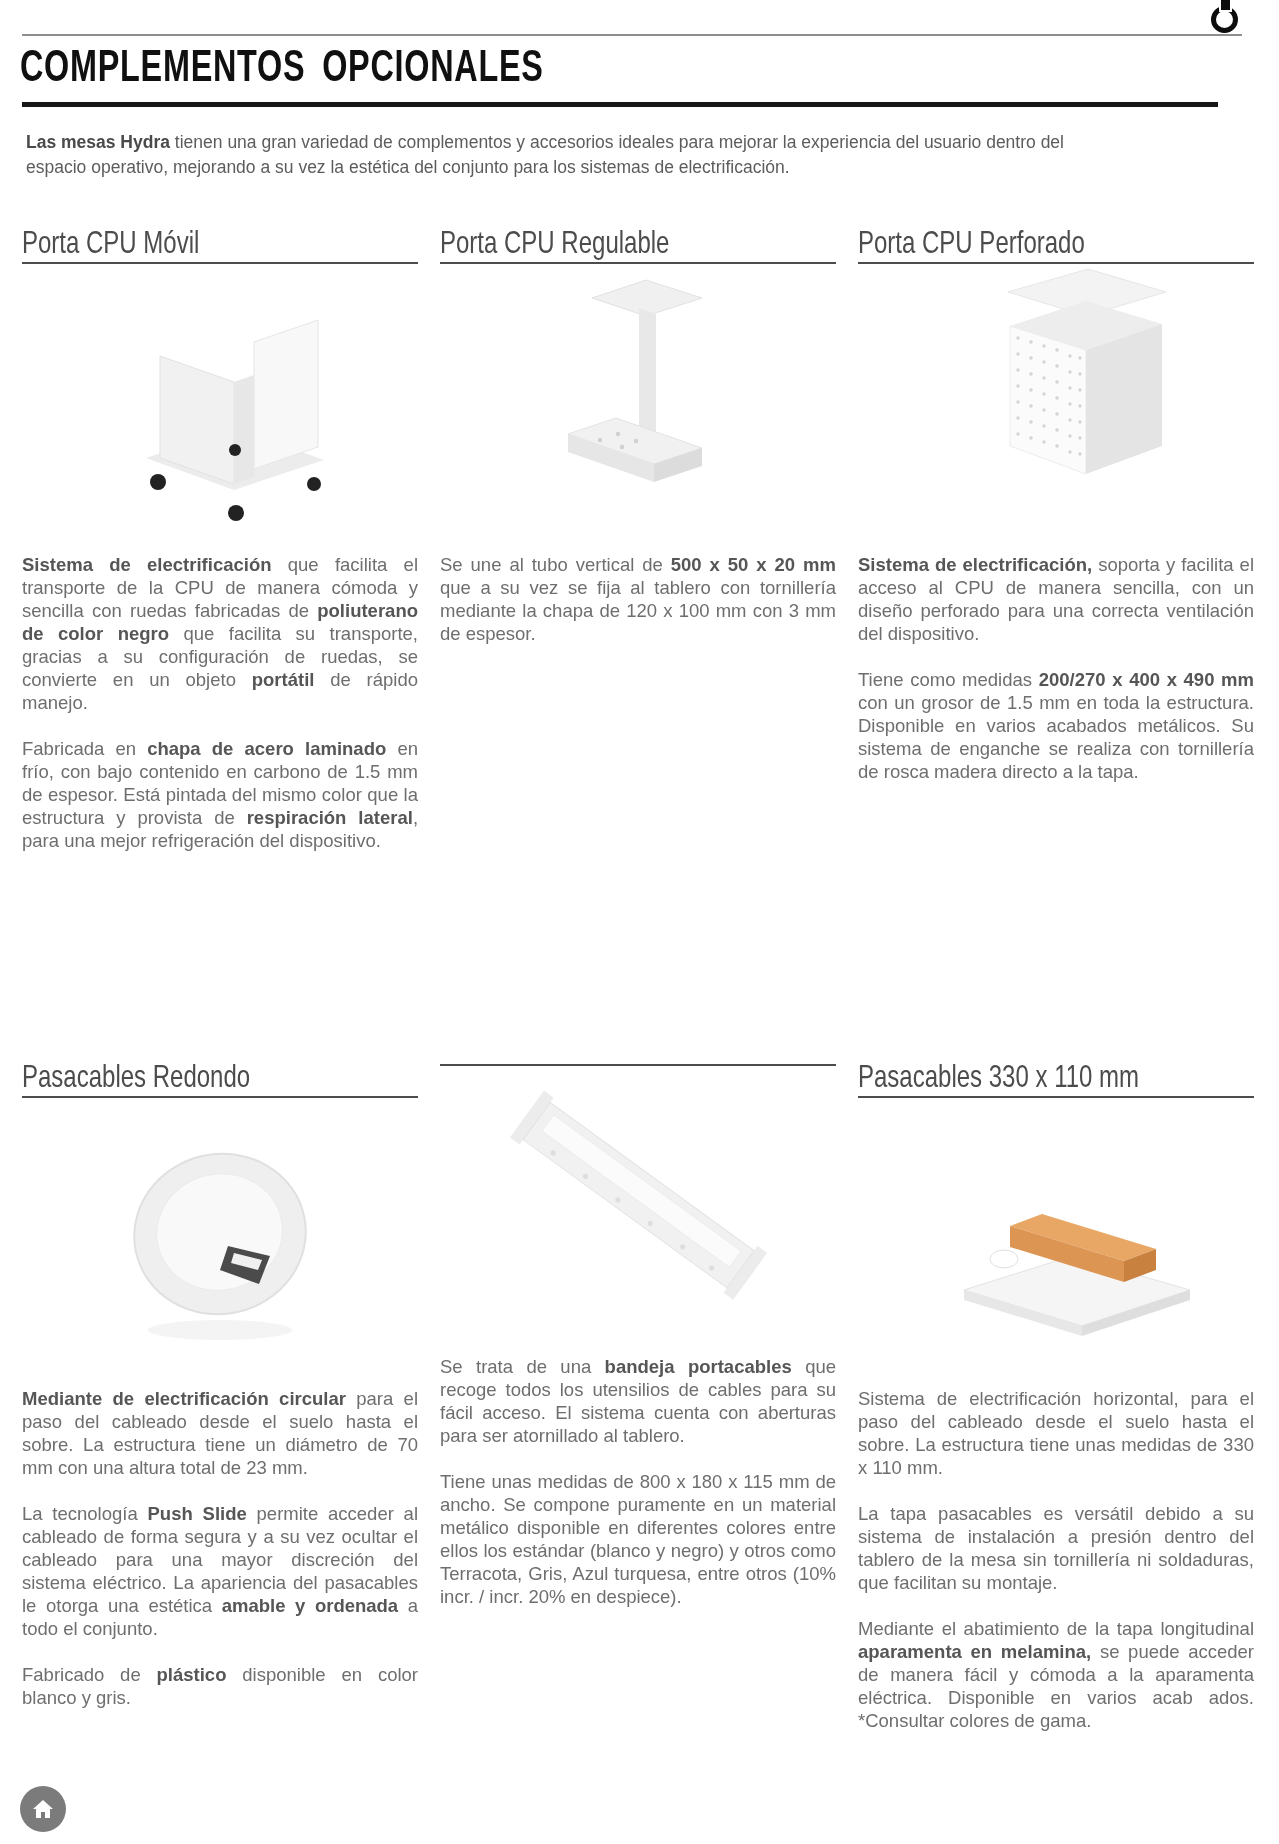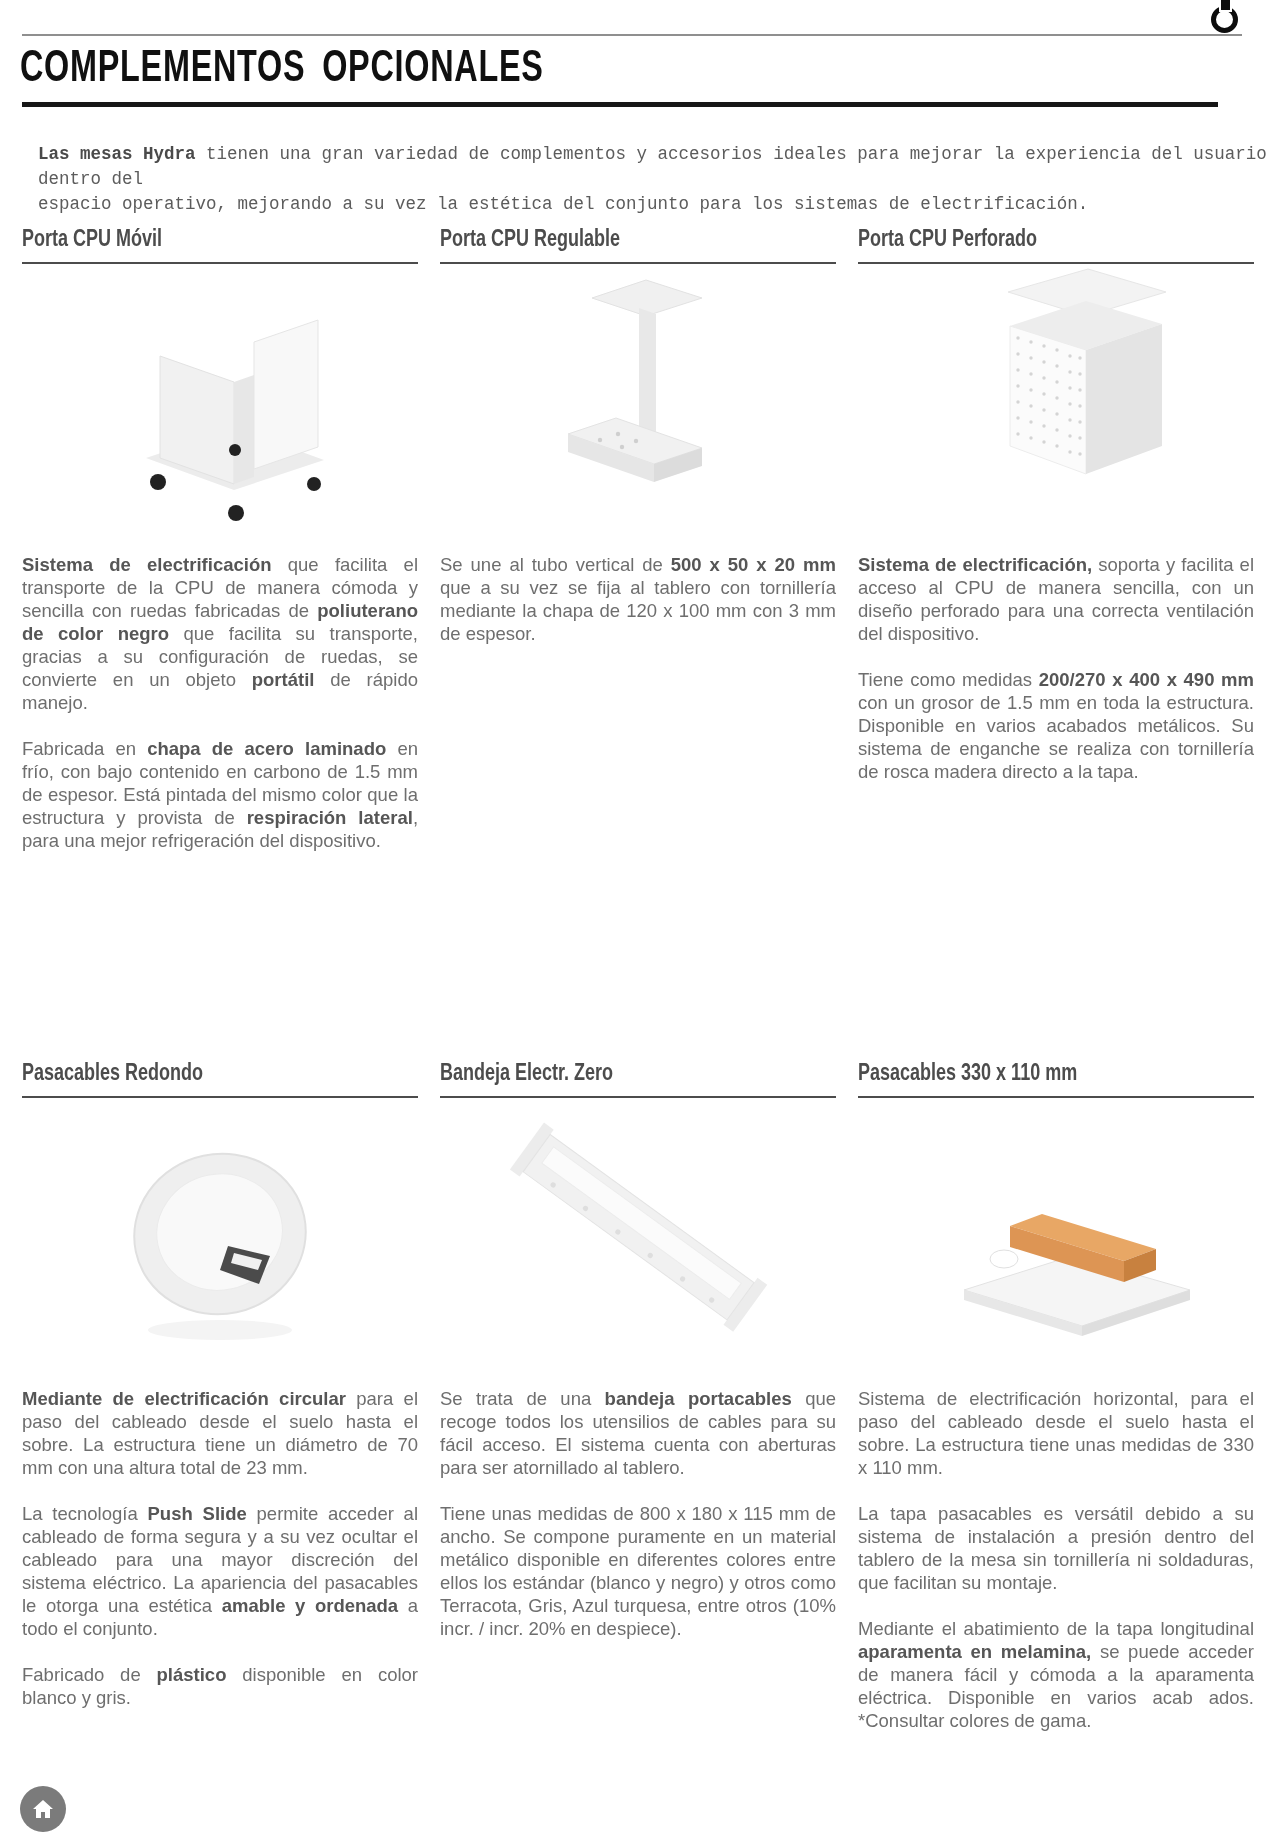--- a/index.html
+++ b/index.html
@@ -10,26 +10,26 @@
   .abs { position:absolute; }
 
   
   #topline { left:22px; top:34px; width:1220px; height:2px; background:#8f8f8f; }
   #logo { left:1210px; top:0; width:30px; height:34px; }
   #logo .sq { position:absolute; left:11px; top:0; width:9px; height:10px; background:#0d0d0d; box-shadow:0 0 0 2px #ffffff; }
   #logo .ring { position:absolute; left:1px; top:6px; width:17px; height:17px; border:5px solid #0d0d0d; border-radius:50%; }
   h1#title { left:20px; top:40px; margin:0; font-size:45px; font-weight:bold; color:#101010; white-space:nowrap; }
   .condx { display:inline-block; transform:scaleX(0.72); transform-origin:0 50%; letter-spacing:1px; word-spacing:10px; }
   #thickline { left:22px; top:102px; width:1196px; height:5px; background:#161616; }
-  #intro { left:22px; top:126px; width:1240px; margin:16px; font-size:17.5px; line-height:25px; color:#5c5c5c;font-family:Liberation Mono, monospace; }
+  #intro { left:22px; top:126px; width:1240px; margin:4px; font-size:17.5px; line-height:25px; color:#5c5c5c; }
   #intro b { color:#4a4a4a; }
 
   
   .col { position:absolute; width:396px; }
-  .col h2 { margin:0; font-size:24px; font-weight:bold; color:#4c4c4c; white-space:nowrap; height:32px; }
+  .col h2 { margin:0; font-size:32px; font-weight:normal; color:#4c4c4c; white-space:nowrap; height:32px; }
   .cond { display:inline-block; transform:scaleX(0.75); transform-origin:0 50%; }
   .rule { height:0; border-top:2px solid #4c4c4c; margin-top:6px; }
   .imgbox { width:396px; height:272px; display:flex; align-items:center; justify-content:center; }
   .txt { margin-top:17px; }
   .txt p { margin:0 0 23px 0; font-size:18.5px; line-height:23px; color:#6e6e6e; text-align:justify; }
   .txt .b { font-weight:bold; color:#565656; }
 
   
   #home { left:20px; top:1786px; width:46px; height:46px; border-radius:50%; background:#7b7b7b;
           display:flex; align-items:center; justify-content:center; cursor:pointer; }
@@ -168,21 +168,20 @@
     </svg>
   </div>
   <div class="txt">
     <p><span class="b">Mediante de electrificación circular</span><span> para el paso del cableado desde el suelo hasta el sobre. La estructura tiene un diámetro de 70 mm con una altura total de 23 mm.</span></p>
     <p><span>La tecnología </span><span class="b">Push Slide</span><span> permite acceder al cableado de forma segura y a su vez ocultar el cableado para una mayor discreción del sistema eléctrico. La apariencia del pasacables le otorga una estética </span><span class="b">amable  y ordenada</span><span> a todo el conjunto.</span></p>
     <p><span>Fabricado de </span><span class="b">plástico</span><span> disponible en color blanco y gris.</span></p>
   </div>
 </section>
 
 <section class="col" style="left:440px; top:1058px">
-  <h2><span class="cond">Bandeja Electr. Zero</span></h2>
   <div class="rule"></div>
   <div class="imgbox">
     <svg width="396" height="272" viewBox="0 0 396 272">
       <g transform="rotate(36 198 130)">
         <rect x="60" y="100" width="12" height="58" fill="#ececec"></rect>
         <rect x="324" y="100" width="12" height="58" fill="#ececec"></rect>
         <rect x="72" y="106" width="252" height="46" fill="#f1f1f1" stroke="#e3e3e3"></rect>
         <rect x="82" y="114" width="232" height="20" fill="#fbfbfb" stroke="#ececec"></rect>
         <g fill="#dedede">
           <circle cx="104" cy="145" r="2.6"></circle>

